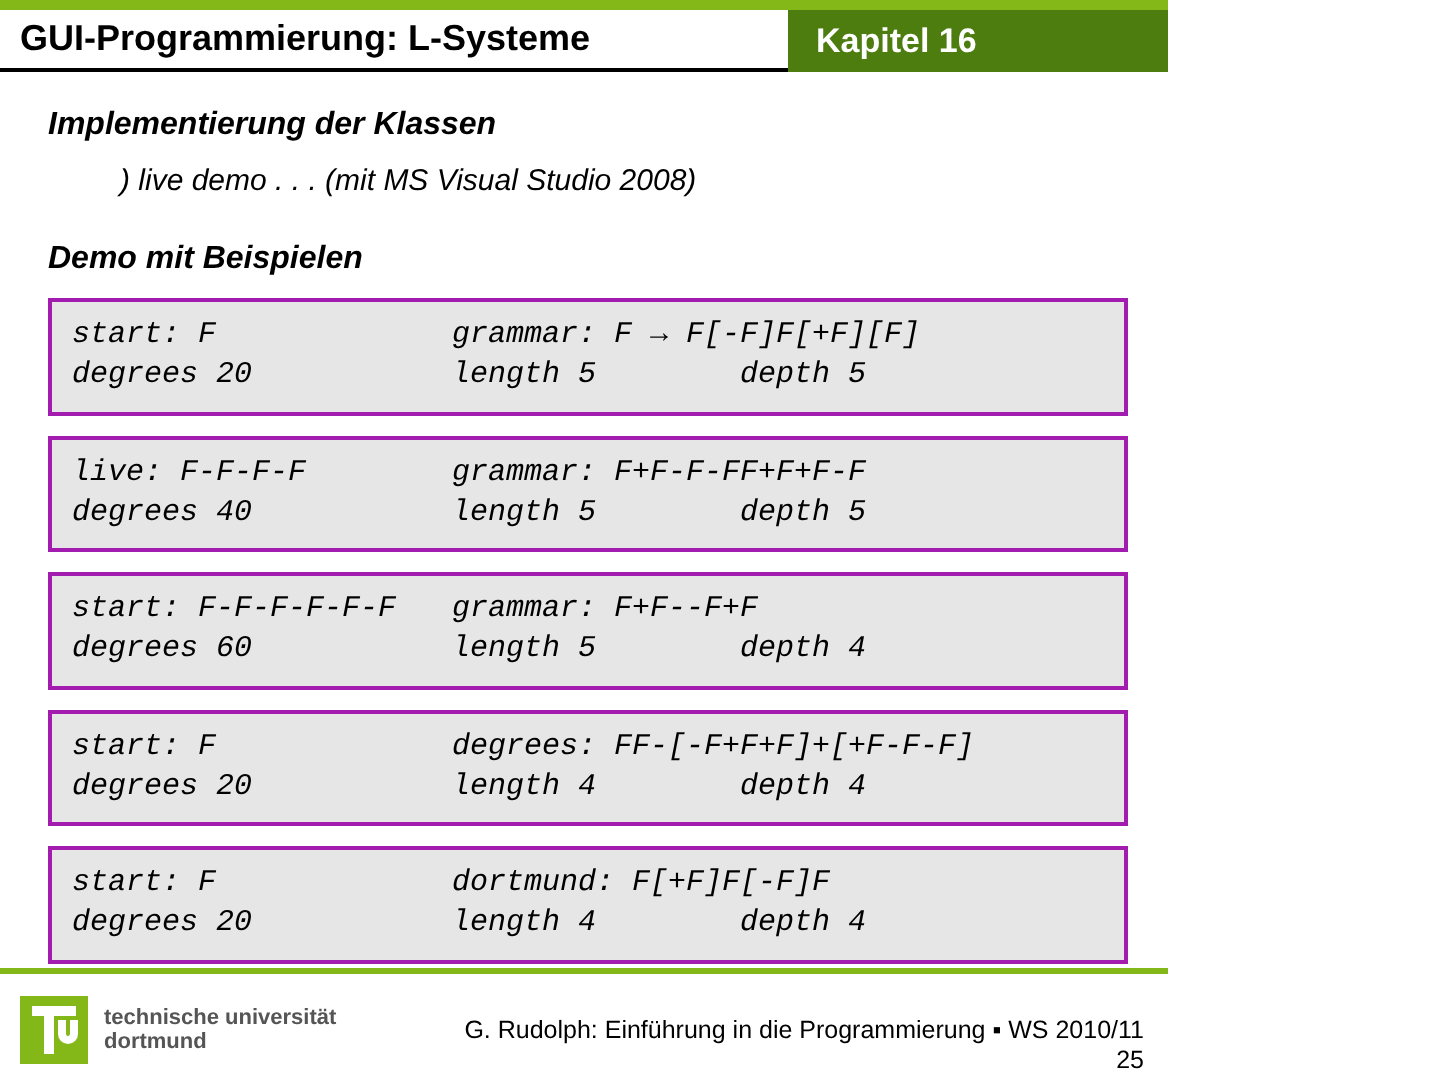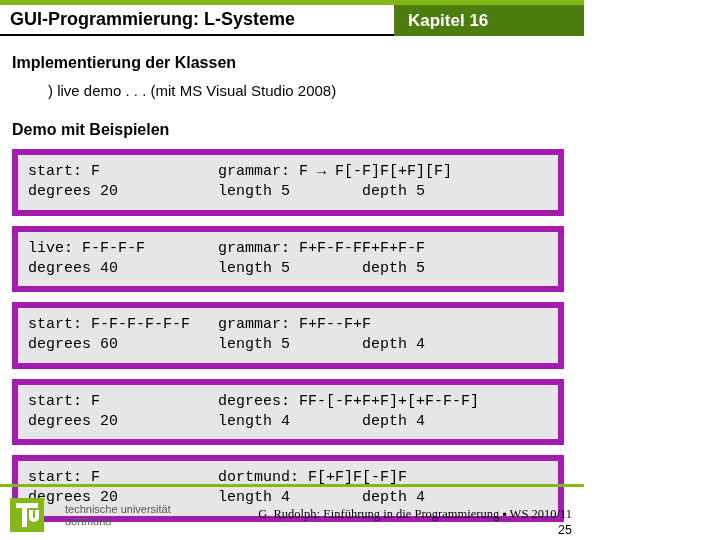--- a/index.html
+++ b/index.html
@@ -1,36 +1,36 @@
 <!DOCTYPE html>
 <html><head>
 <meta charset="utf-8">
 <style>
   * { margin: 0; padding: 0; box-sizing: border-box; }
   html, body { width: 720px; height: 540px; font-family: Arial, Helvetica, sans-serif; background: #fff; color: #000; }
   .slide { position: relative; width: 584px; height: 540px; }
   .titlebar { display: flex; height: 36px; }
   .title-left { flex: 1; background: #fff; border-top: 5px solid #84b819; border-bottom: 2px solid #000; display: flex; align-items: center; padding-left: 10px; font-size: 18px; font-weight: bold; }
   .title-right { width: 190px; background: #4d7c0f; color: #fff; border-top: 5px solid #84b819; display: flex; align-items: center; padding-left: 14px; font-size: 17px; font-weight: bold; }
-  .content { padding: 18px 20px 0 12px; }
+  .content { padding: 18px 20px 0 24px; font-style: italic; }
   .sec-head { font-size: 16px; font-weight: bold; margin-bottom: 10px; }
   .sec-sub { font-size: 15px; margin: 0 0 22px 36px; }
   .examples { margin-top: 6px; }
-  .ex { background: #e6e6e6; font-family: "Courier New", monospace; font-size: 15px; padding: 7px 10px; margin-bottom: 10px; line-height: 1.35; border: 6px solid #a21caf; }
+  .ex { background: #e6e6e6; font-family: "Courier New", monospace; font-size: 15px; padding: 7px 10px; margin-bottom: 10px; line-height: 1.35; border: 2px solid #a21caf; }
   .ex .row { display: flex; }
   .ex .c1 { width: 190px; white-space: pre; }
   .ex .c2 { white-space: pre; }
   .footer { position: absolute; left: 0; right: 0; bottom: 0; height: 56px; border-top: 3px solid #84b819; }
-  .logo { position: absolute; left: 10px; bottom: 8px; display: flex; align-items: center; gap: 21px; }
+  .logo { position: absolute; left: 10px; bottom: 8px; display: flex; align-items: center; gap: 8px; font-weight: bold; }
   .tu-mark { width: 34px; height: 34px; background: #84b819; position: relative; }
   .tu-mark::before { content: ""; position: absolute; left: 6px; top: 5px; width: 22px; height: 5px; background: #fff; }
   .tu-mark::after { content: ""; position: absolute; left: 12px; top: 5px; width: 5px; height: 24px; background: #fff; }
   .tu-u { position: absolute; left: 19px; top: 12px; width: 10px; height: 12px; border: 4px solid #fff; border-top: none; border-radius: 0 0 6px 6px; }
   .logo-text { font-size: 11px; line-height: 1.1; color: #555; }
-  .credit { position: absolute; right: 12px; bottom: 18px; font-size: 12.5px; text-align: right; color: #000; font-family: Liberation Serif, serif; }
+  .credit { position: absolute; right: 12px; bottom: 18px; font-size: 12.5px; text-align: right; color: #000; }
   .pagenum { position: absolute; right: 12px; bottom: 3px; font-size: 12.5px; }
 </style>
 </head>
 <body>
 <div class="slide">
 
   <div class="titlebar">
     <div class="title-left">GUI-Programmierung: L-Systeme</div>
     <div class="title-right">Kapitel 16</div>
   </div>

